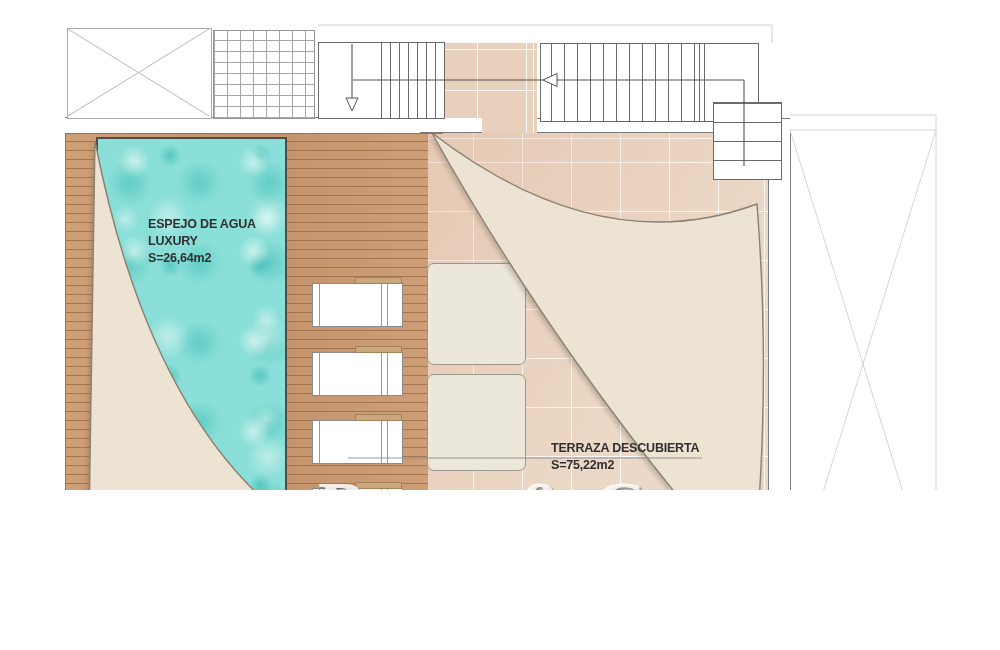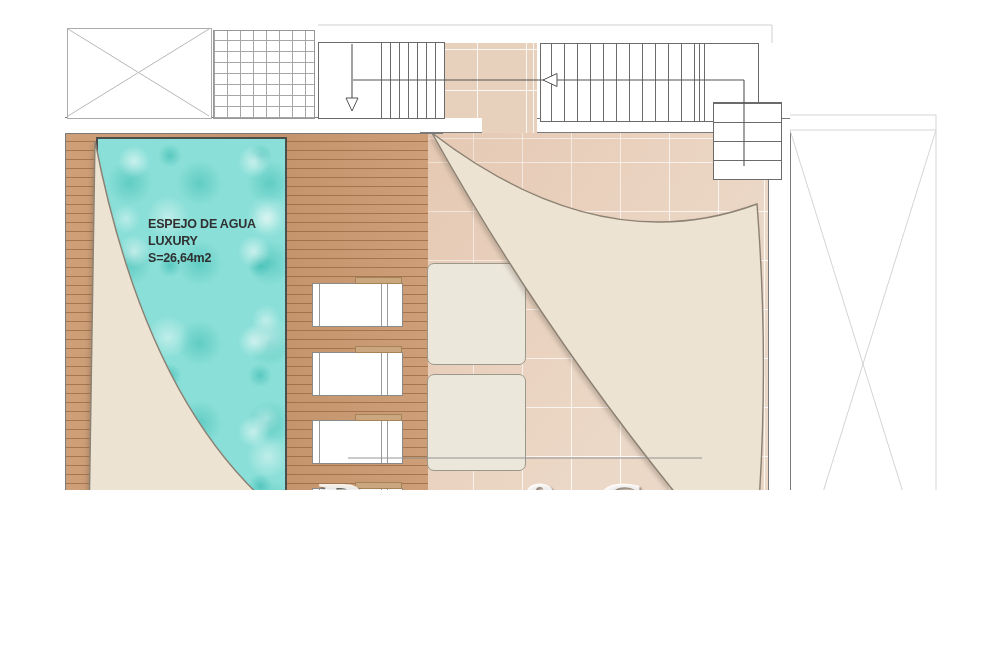--- a/index.html
+++ b/index.html
@@ -182,19 +182,23 @@
     <polygon points="346,98 358,98 352,111" fill="#fff" stroke="#555"></polygon>
     <polygon points="557,73.5 543,80 557,86.5" fill="#fff" stroke="#555"></polygon>
     <line x1="348" y1="458" x2="702" y2="458" stroke="#8a8a8a" stroke-width="0.9"></line>
   </svg>
 
   <div class="abs plan-label" style="left:148px;top:216px;">
     <div>ESPEJO DE AGUA</div>
     <div>LUXURY</div>
     <div>S=26,64m2</div>
   </div>
+  <div class="abs plan-label" style="left:551px;top:440px;">
+    <div>TERRAZA DESCUBIERTA</div>
+    <div>S=75,22m2</div>
+  </div>
 
   <div class="abs wm wm-brand">Baerz &amp; Co</div>
   <div class="abs wm-rule" style="left:337px;top:562px;width:327px;"></div>
   <div class="abs wm wm-tag">LUXURY HOMES</div>
   <div class="abs wm-rule" style="left:345px;top:617px;width:318px;"></div>
 
 </div>
 
 </body></html>

